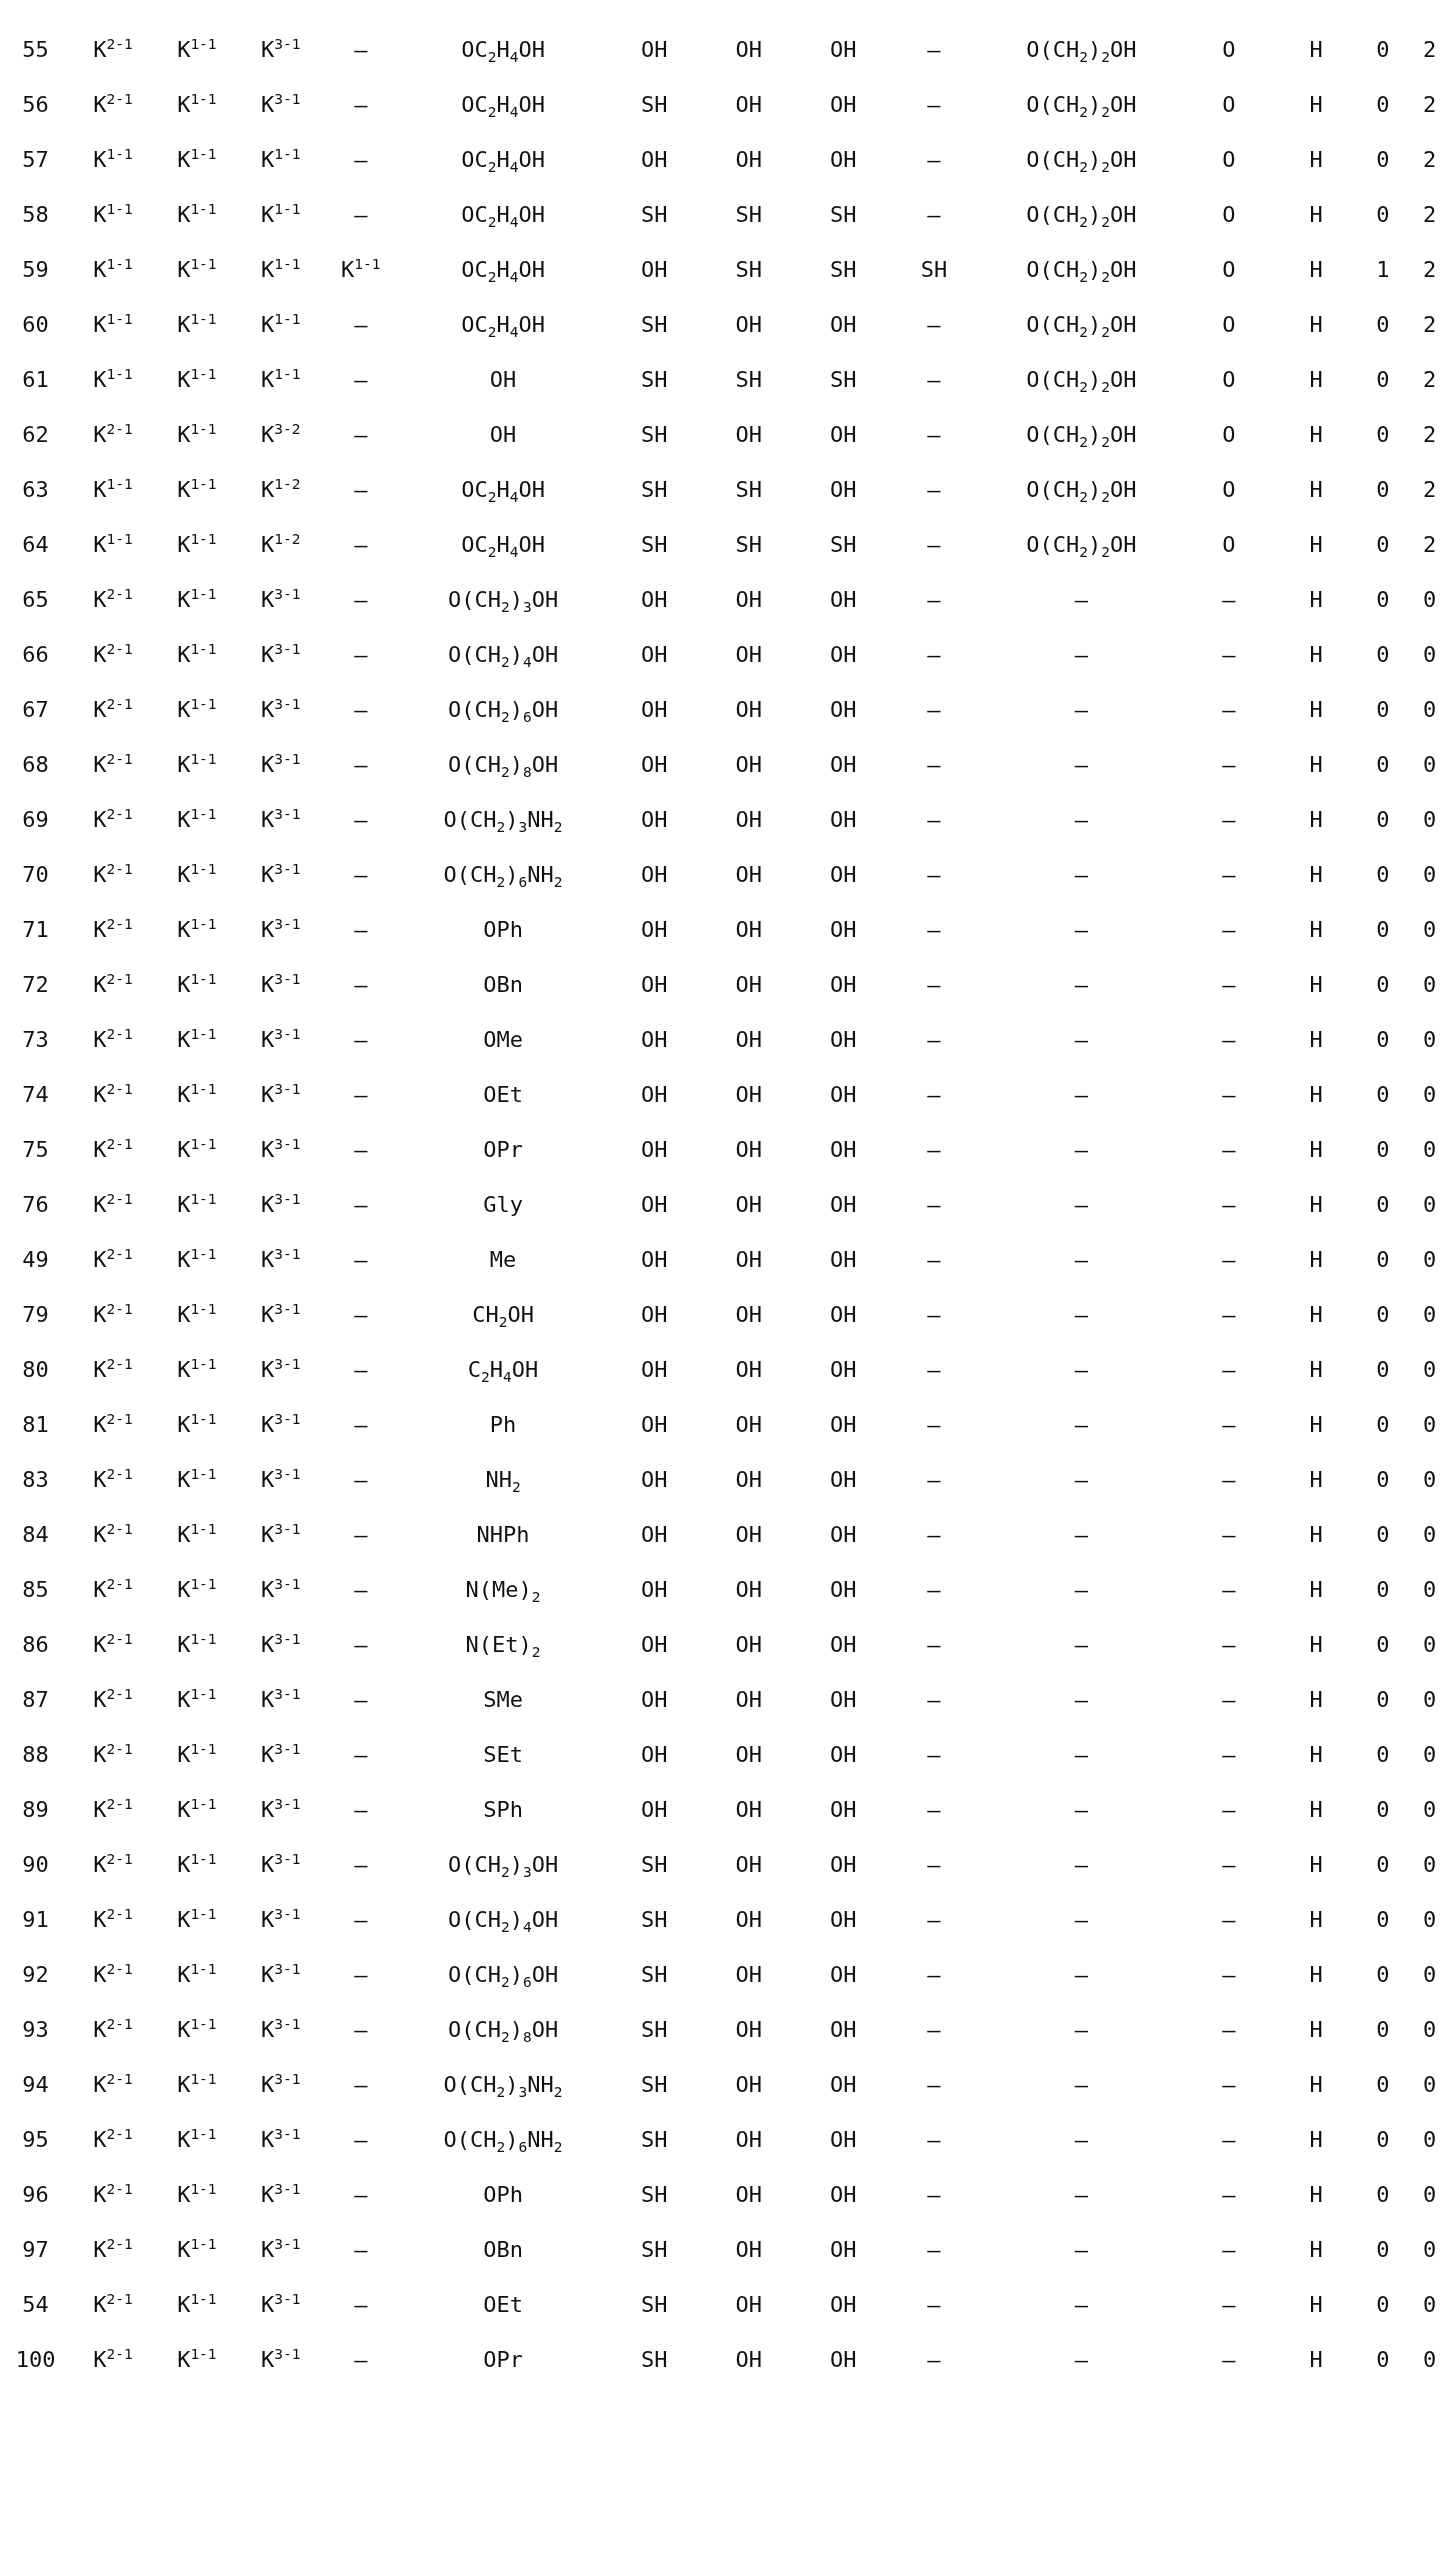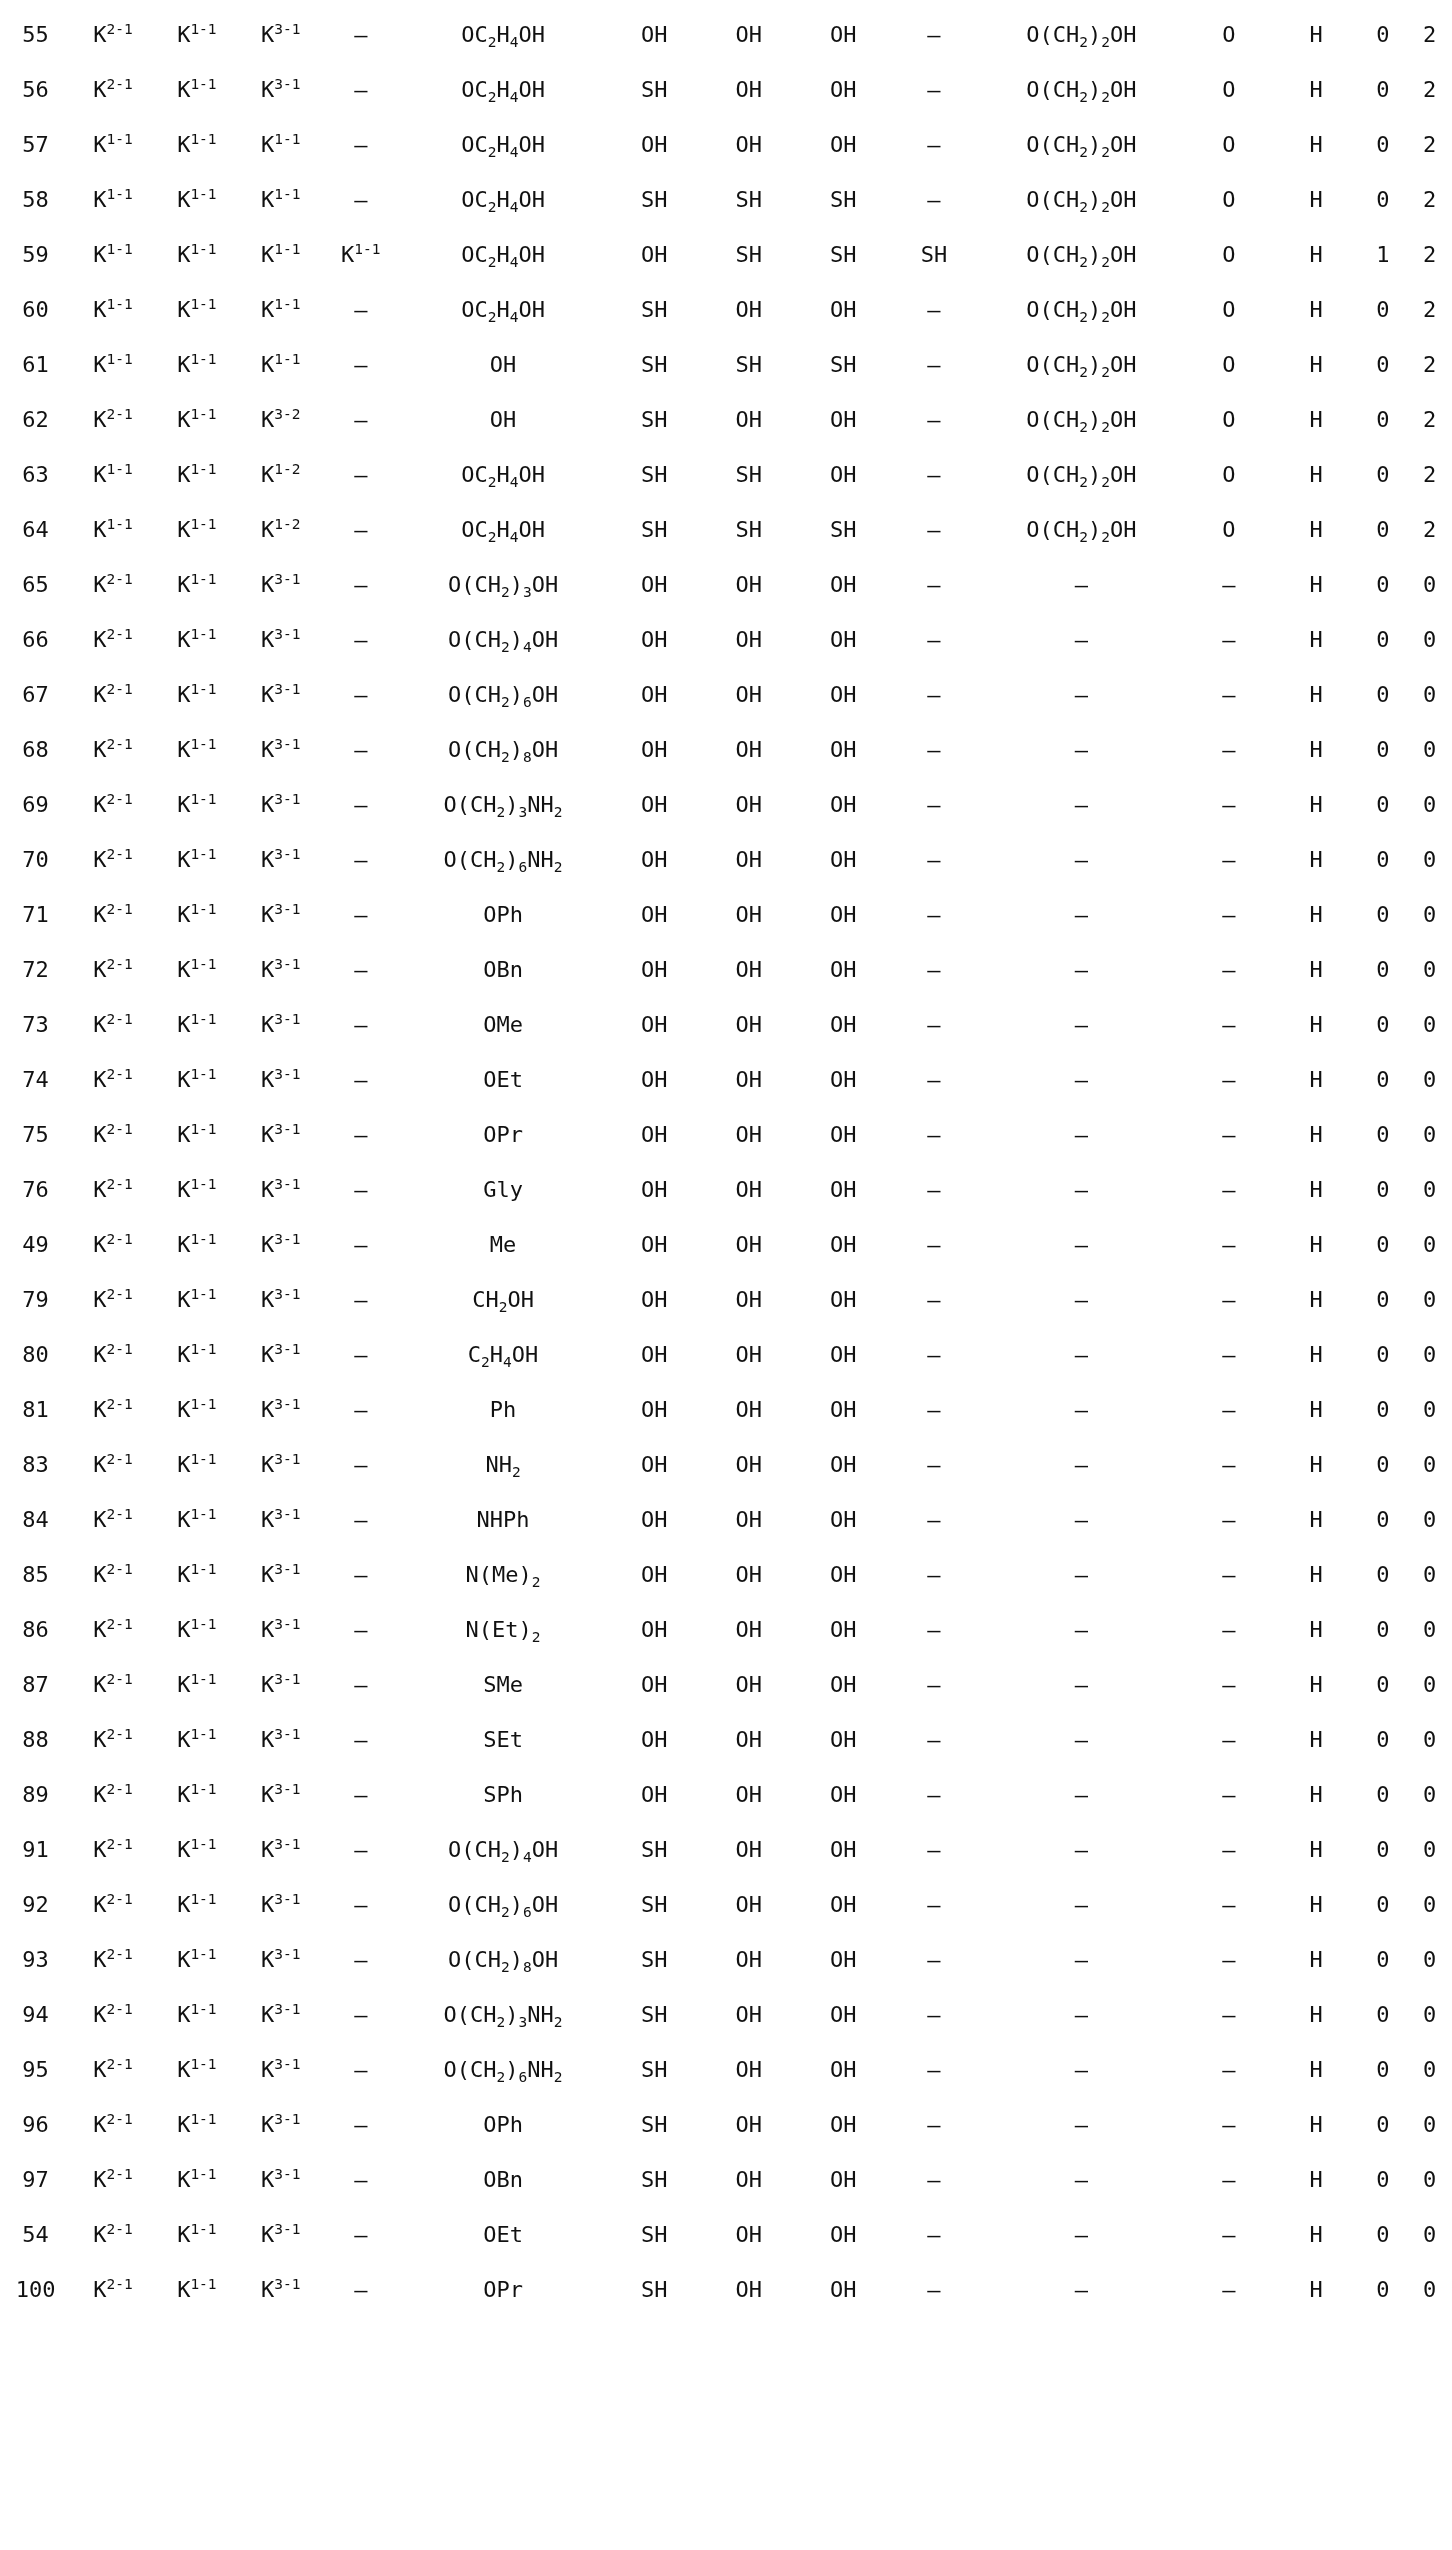--- a/index.html
+++ b/index.html
@@ -11,21 +11,21 @@
     width: 1453px;
     height: 2550px;
     font-family: "DejaVu Sans Mono", "Liberation Mono", monospace;
     color: #111111;
   }
   #sheet {
     position: relative;
     width: 1453px;
     height: 2550px;
     overflow: hidden;
-    padding-top: 7px;
+    padding-top: 22px;
     box-sizing: border-box;
   }
   table.compound-table {
     border-collapse: collapse;
     width: 1453px;
     table-layout: fixed;
   }
   table.compound-table td {
     font-size: 22px;
     line-height: 25.6px;
@@ -650,20 +650,37 @@
           <td>OH</td>
           <td>OH</td>
           <td>–</td>
           <td>–</td>
           <td>–</td>
           <td>H</td>
           <td>0</td>
           <td>0</td>
         </tr>
         <tr>
+          <td class="idx">90</td>
+          <td class="kcol">K<sup>2-1</sup></td>
+          <td class="kcol">K<sup>1-1</sup></td>
+          <td class="kcol">K<sup>3-1</sup></td>
+          <td class="kcol">–</td>
+          <td>O(CH<sub>2</sub>)<sub>3</sub>OH</td>
+          <td>SH</td>
+          <td>OH</td>
+          <td>OH</td>
+          <td>–</td>
+          <td>–</td>
+          <td>–</td>
+          <td>H</td>
+          <td>0</td>
+          <td>0</td>
+        </tr>
+        <tr>
           <td class="idx">91</td>
           <td class="kcol">K<sup>2-1</sup></td>
           <td class="kcol">K<sup>1-1</sup></td>
           <td class="kcol">K<sup>3-1</sup></td>
           <td class="kcol">–</td>
           <td>O(CH<sub>2</sub>)<sub>4</sub>OH</td>
           <td>SH</td>
           <td>OH</td>
           <td>OH</td>
           <td>–</td>

